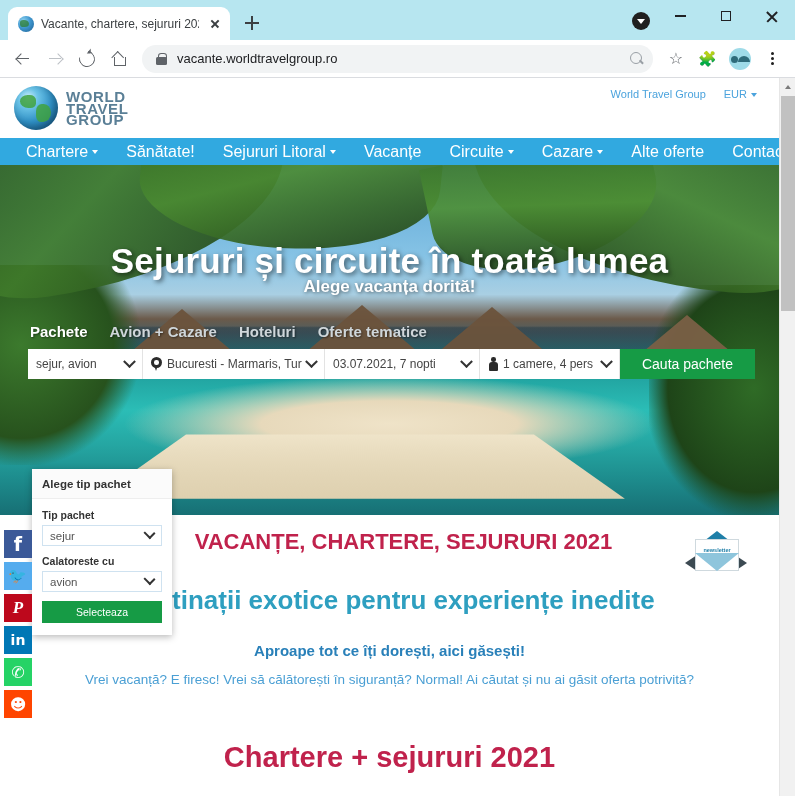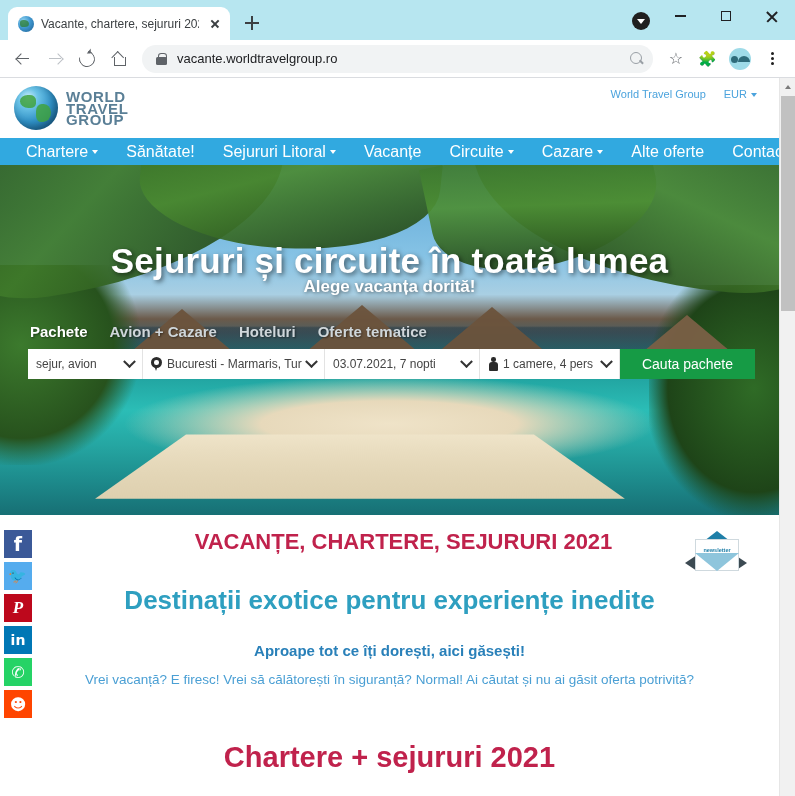--- a/index.html
+++ b/index.html
@@ -515,20 +515,36 @@
 
         <div class="h-red">VACANȚE, CHARTERE, SEJURURI 2021</div>
         <div class="h-cyan">Destinații exotice pentru experiențe inedite</div>
         <div class="h-blue-sm">Aproape tot ce îți dorești, aici găsești!</div>
         <div class="para">
           <div>Vrei vacanță? E firesc! Vrei să călătorești în siguranță? Normal! Ai căutat și nu ai găsit oferta potrivită?</div>
         </div>
         <div class="h-red2">Chartere + sejururi 2021</div>
       </div>
 
+      <div class="dd-panel">
+        <div class="dd-head">Alege tip pachet</div>
+        <div class="dd-body">
+          <div class="dd-label">Tip pachet</div>
+          <div class="dd-select">
+            <span class="dv">sejur</span>
+            <span class="chev"></span>
+          </div>
+          <div class="dd-label">Calatoreste cu</div>
+          <div class="dd-select">
+            <span class="dv">avion</span>
+            <span class="chev"></span>
+          </div>
+          <div class="dd-btn">Selecteaza</div>
+        </div>
+      </div>
 
       <div class="social">
         <div class="soc soc-fb">f</div>
         <div class="soc soc-tw">🐦</div>
         <div class="soc soc-pi">P</div>
         <div class="soc soc-li">in</div>
         <div class="soc soc-wa">✆</div>
         <div class="soc soc-rd">☻</div>
       </div>
 

